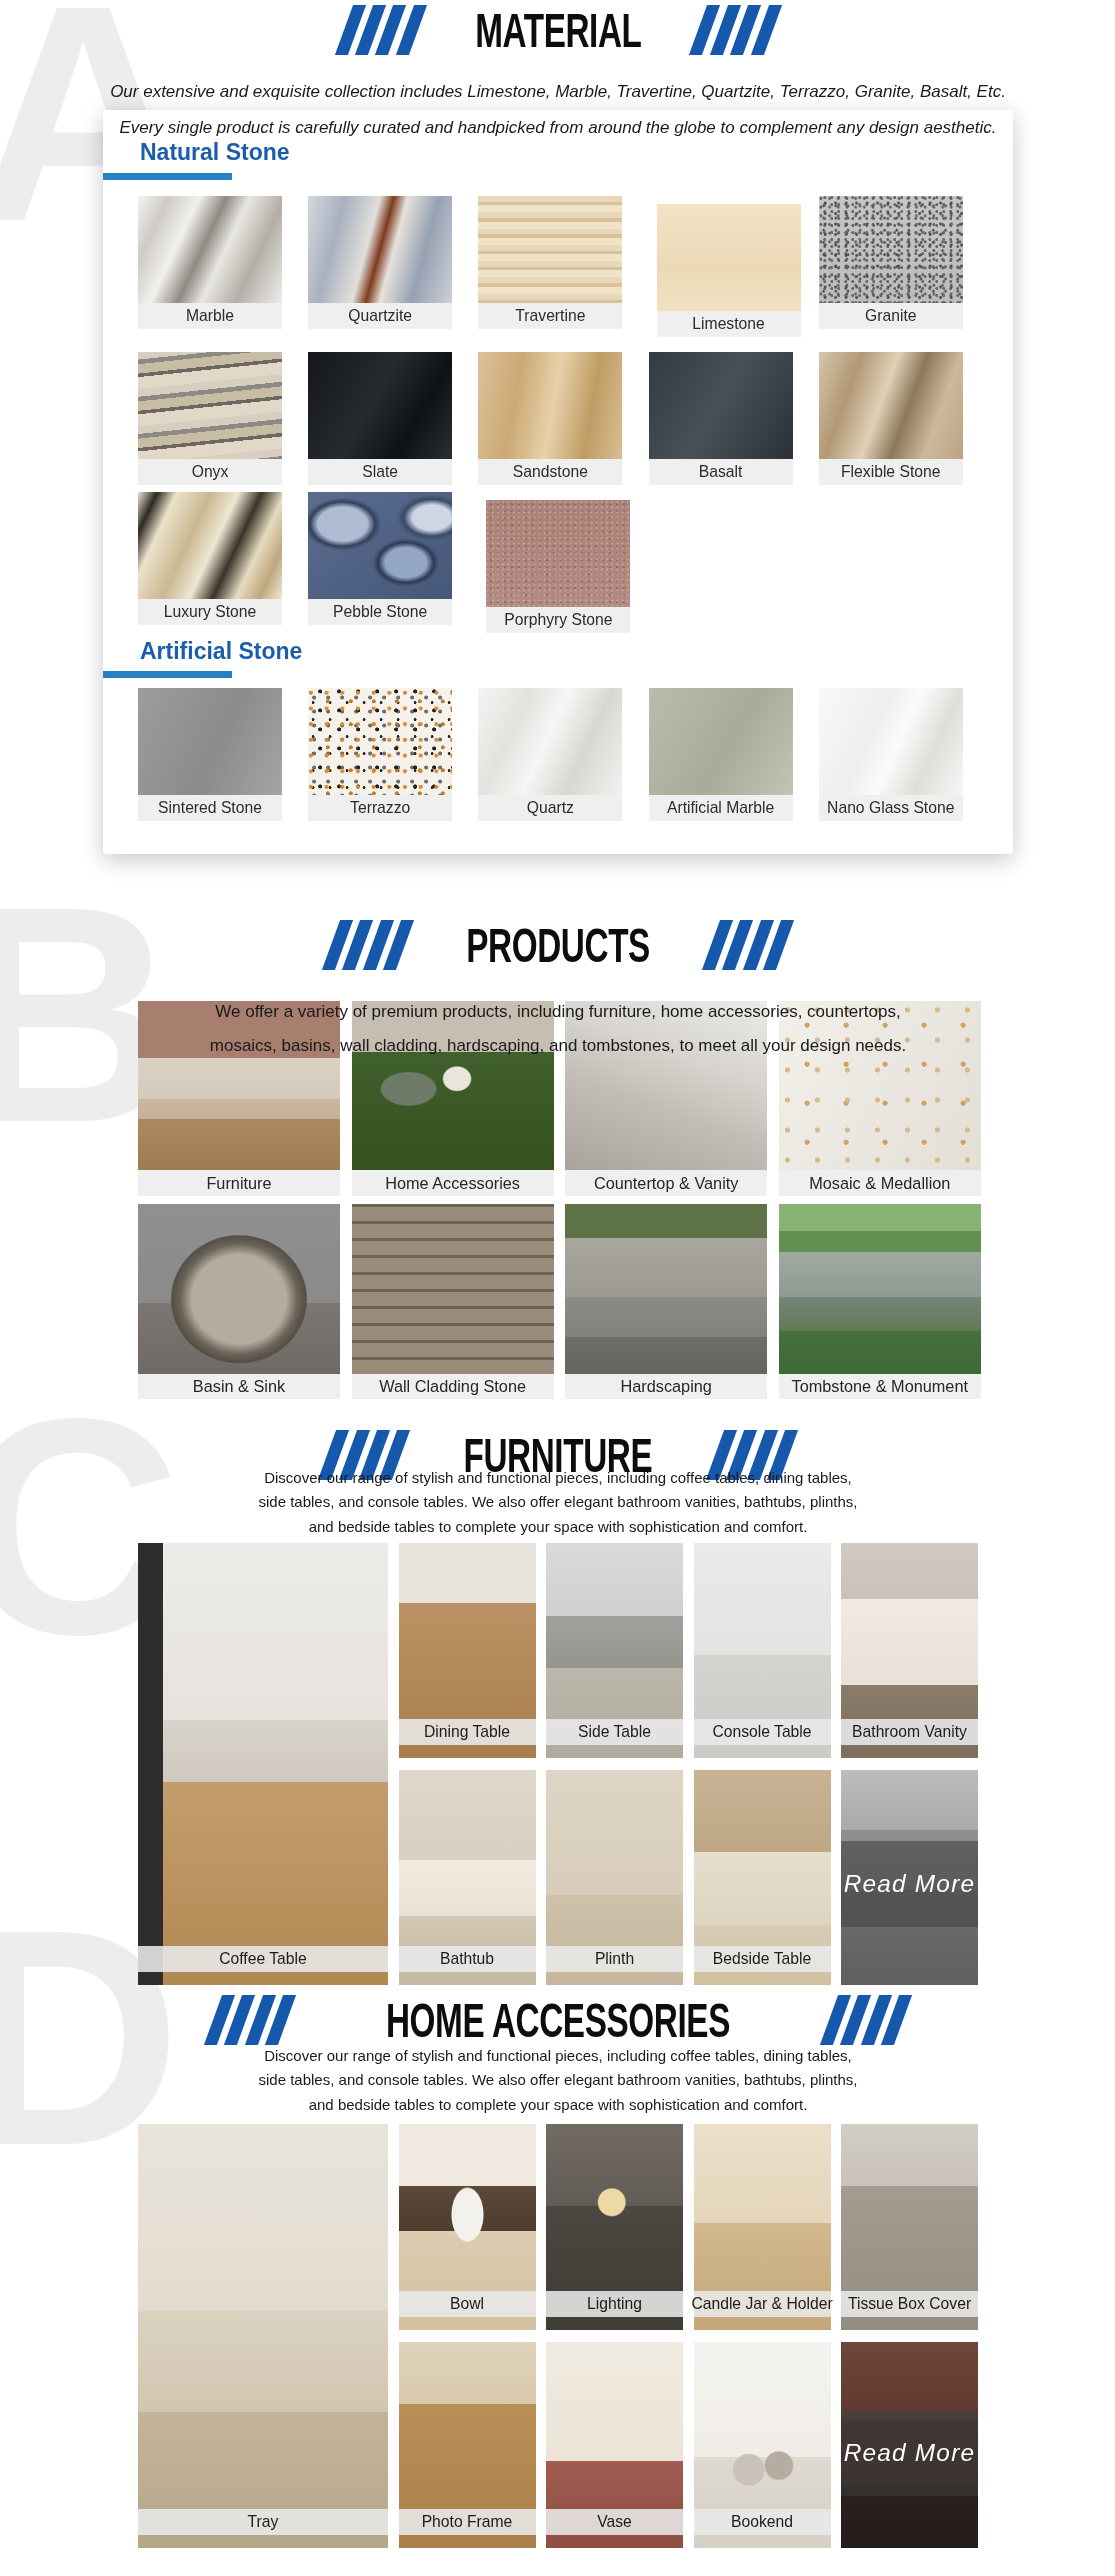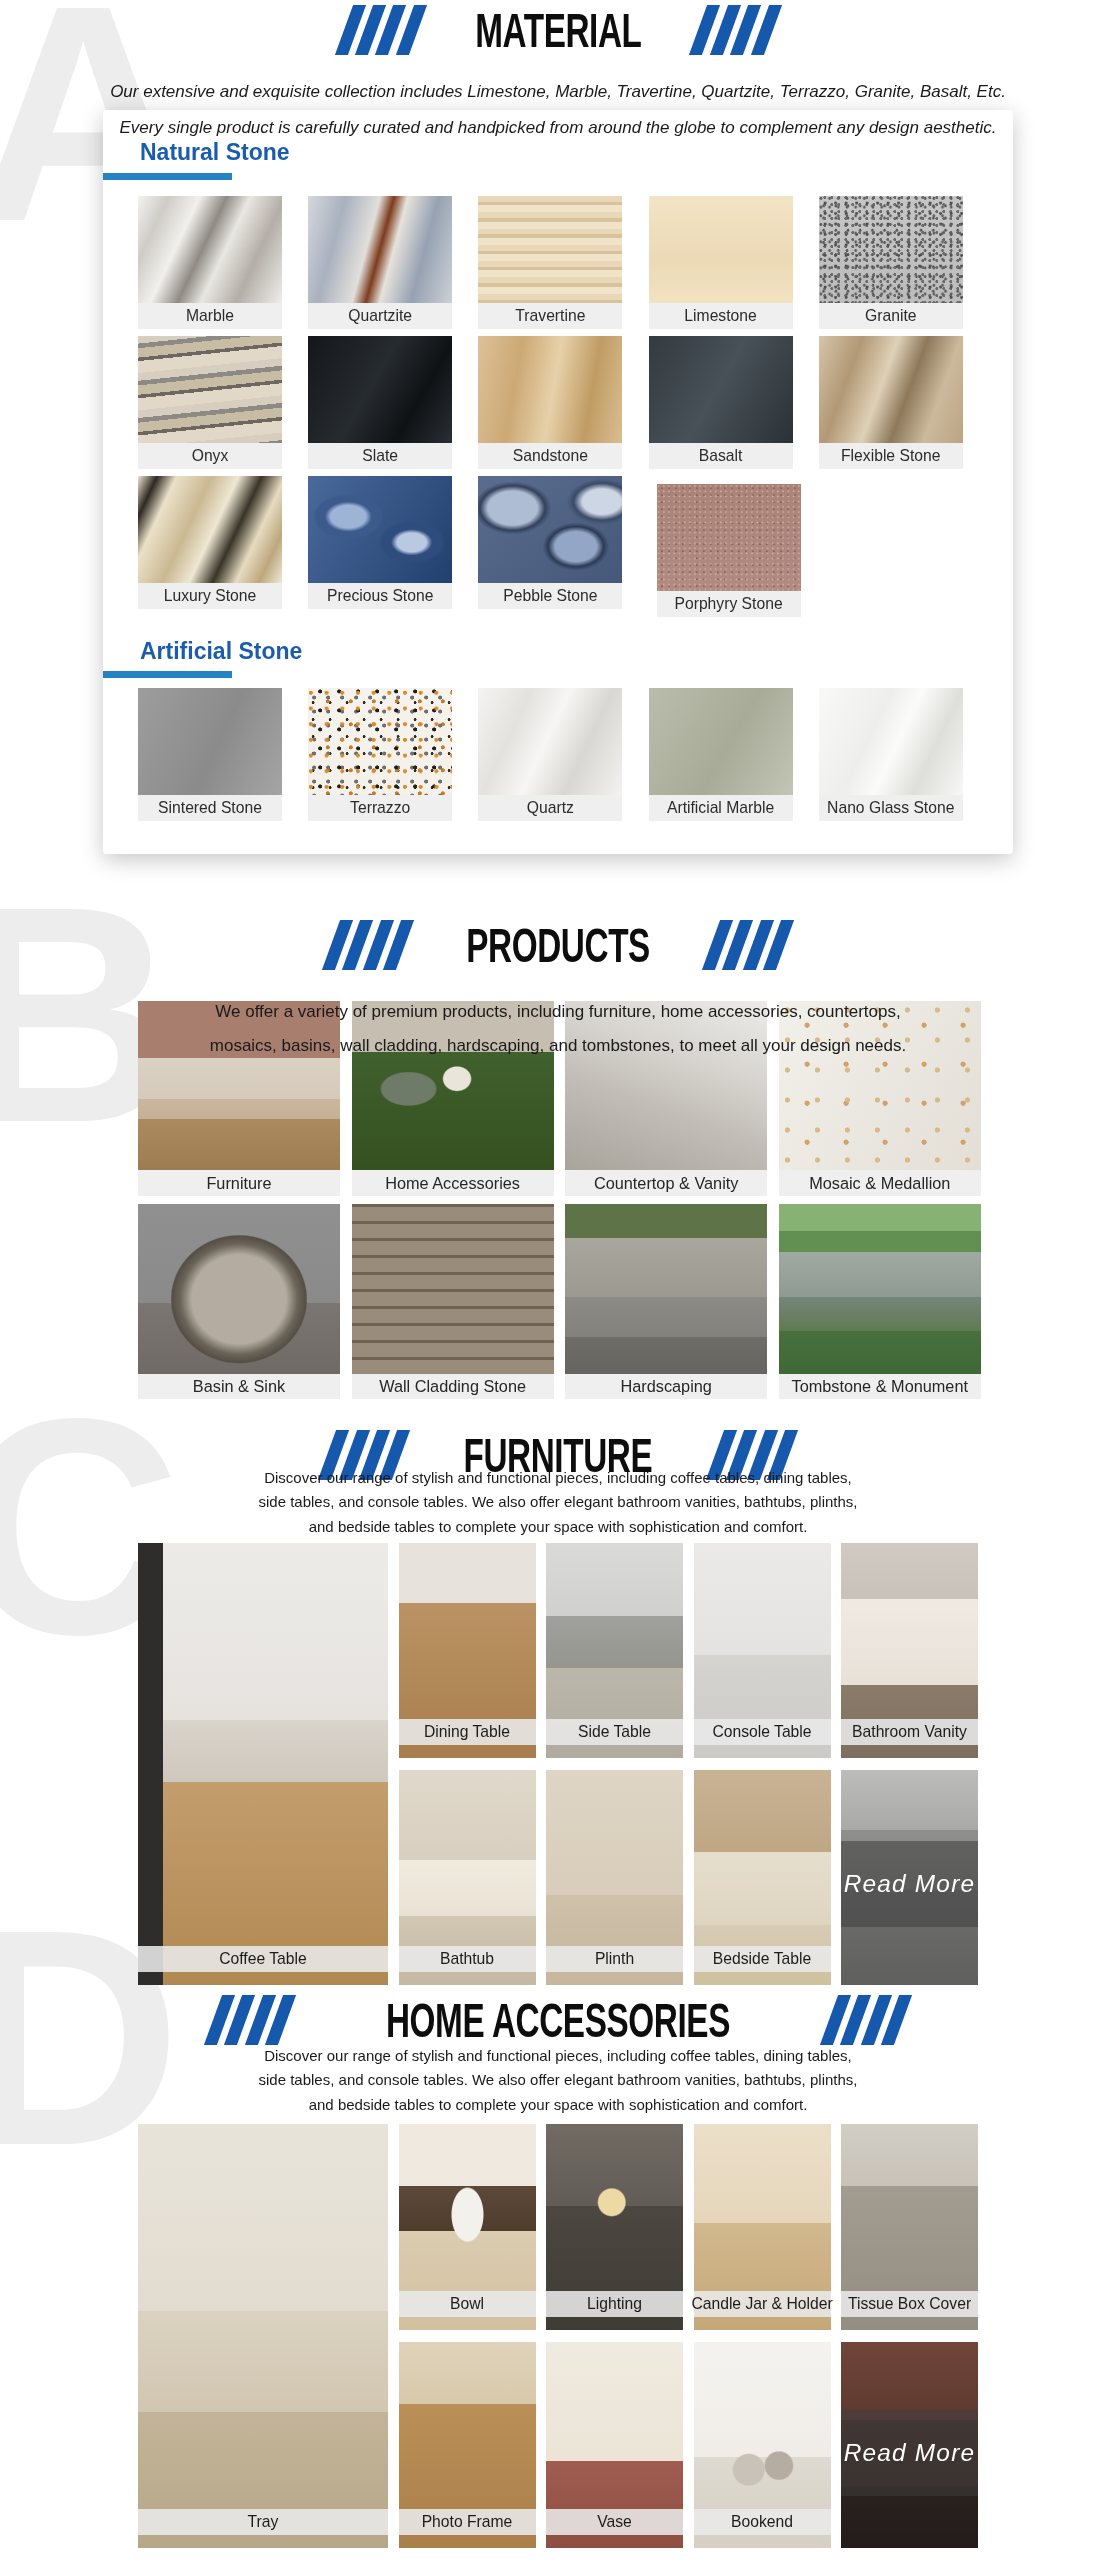--- a/index.html
+++ b/index.html
@@ -103,21 +103,21 @@
         <figcaption class="cap">Marble</figcaption>
       </figure>
       <figure class="stone-tile" style="margin:0">
         <div class="stone-img" style="background:linear-gradient(105deg,#d5d8dc 0%,#a9b1bf 22%,#e1dfdb 42%,#7e3b1d 50%,#e6e2dc 58%,#96a1b2 76%,#ccd1d7 100%)"></div>
         <figcaption class="cap">Quartzite</figcaption>
       </figure>
       <figure class="stone-tile" style="margin:0">
         <div class="stone-img" style="background:repeating-linear-gradient(180deg,#e8d8b9 0px,#e8d8b9 5.8px,#d9c29b 5.8px,#d9c29b 9.3px,#efe3c8 9.3px,#efe3c8 16.3px)"></div>
         <figcaption class="cap">Travertine</figcaption>
       </figure>
-      <figure class="stone-tile" style="margin:0">
+      <figure class="stone-tile" style="margin:8px">
         <div class="stone-img" style="background:linear-gradient(180deg,#f3e4c6,#ecd9b6 60%,#f1e2c2)"></div>
         <figcaption class="cap">Limestone</figcaption>
       </figure>
       <figure class="stone-tile" style="margin:0">
         <div class="stone-img" style="background:radial-gradient(circle at 22% 28%,#5f5f5f 1.2px,transparent 1.7px),radial-gradient(circle at 58% 66%,#4c4c4c 1.2px,transparent 1.7px),radial-gradient(circle at 82% 22%,#6a6a6a 1.2px,transparent 1.7px),radial-gradient(circle at 38% 82%,#555555 1.2px,transparent 1.7px),linear-gradient(0deg,#bcbcbc,#c6c6c6);background-size:8.7px 8.7px,10.5px 10.5px,7px 7px,12.2px 12.2px,auto"></div>
         <figcaption class="cap">Granite</figcaption>
       </figure>
       <figure class="stone-tile" style="margin:0">
         <div class="stone-img" style="background:repeating-linear-gradient(174deg,#d7cec0 0px,#d7cec0 7.6px,#8d8984 7.6px,#8d8984 12.2px,#c8bca5 12.2px,#c8bca5 21.5px,#6e6761 21.5px,#6e6761 25px,#e1d8c7 25px,#e1d8c7 37px)"></div>
         <figcaption class="cap">Onyx</figcaption>
@@ -134,24 +134,20 @@
         <div class="stone-img" style="background:linear-gradient(120deg,#333a40,#485158 48%,#2b3136 100%)"></div>
         <figcaption class="cap">Basalt</figcaption>
       </figure>
       <figure class="stone-tile" style="margin:0">
         <div class="stone-img" style="background:linear-gradient(110deg,#d5c5aa 0%,#b29875 24%,#dfd1b7 44%,#8d785a 60%,#ccb99c 78%,#bba483 100%)"></div>
         <figcaption class="cap">Flexible Stone</figcaption>
       </figure>
       <figure class="stone-tile" style="margin:0">
         <div class="stone-img" style="background:linear-gradient(115deg,#eee6d1 0%,#2d2923 10%,#ebe1c9 20%,#cab891 38%,#eee7d3 52%,#393428 64%,#e6dbc1 76%,#bda77d 88%,#f0e9d7 100%)"></div>
         <figcaption class="cap">Luxury Stone</figcaption>
-      </figure>
-      <figure class="stone-tile" style="margin:0">
-        <div class="stone-img" style="background:radial-gradient(ellipse at 28% 38%,#9db4d6 0%,#9db4d6 12%,#3c5a8c 16%,#3c5a8c 22%,transparent 24%),radial-gradient(ellipse at 72% 62%,#b9c9e2 0%,#b9c9e2 10%,#2f4c7e 14%,#2f4c7e 20%,transparent 23%),linear-gradient(120deg,#4a699c,#22406e)"></div>
-        <figcaption class="cap">Precious Stone</figcaption>
       </figure>
       <figure class="stone-tile" style="margin:0">
         <div class="stone-img" style="background:radial-gradient(ellipse at 24% 30%,#aebcd4 0%,#aebcd4 16%,#33415c 21%,transparent 25%),radial-gradient(ellipse at 68% 66%,#93a6c6 0%,#93a6c6 15%,#2c3a55 20%,transparent 24%),radial-gradient(ellipse at 86% 24%,#cdd6e4 0%,#cdd6e4 11%,#3a4a68 16%,transparent 20%),linear-gradient(140deg,#5a6d8e,#46587a)"></div>
         <figcaption class="cap">Pebble Stone</figcaption>
       </figure>
       <figure class="stone-tile" style="margin:8px">
         <div class="stone-img" style="background:radial-gradient(circle at 30% 40%,#cfa89e 0.6px,transparent 1.2px),radial-gradient(circle at 70% 60%,#8e655c 0.6px,transparent 1.2px),linear-gradient(0deg,#b18b81,#a98378);background-size:5.2px 5.2px,7px 7px,auto"></div>
         <figcaption class="cap">Porphyry Stone</figcaption>
       </figure>
     </div>

